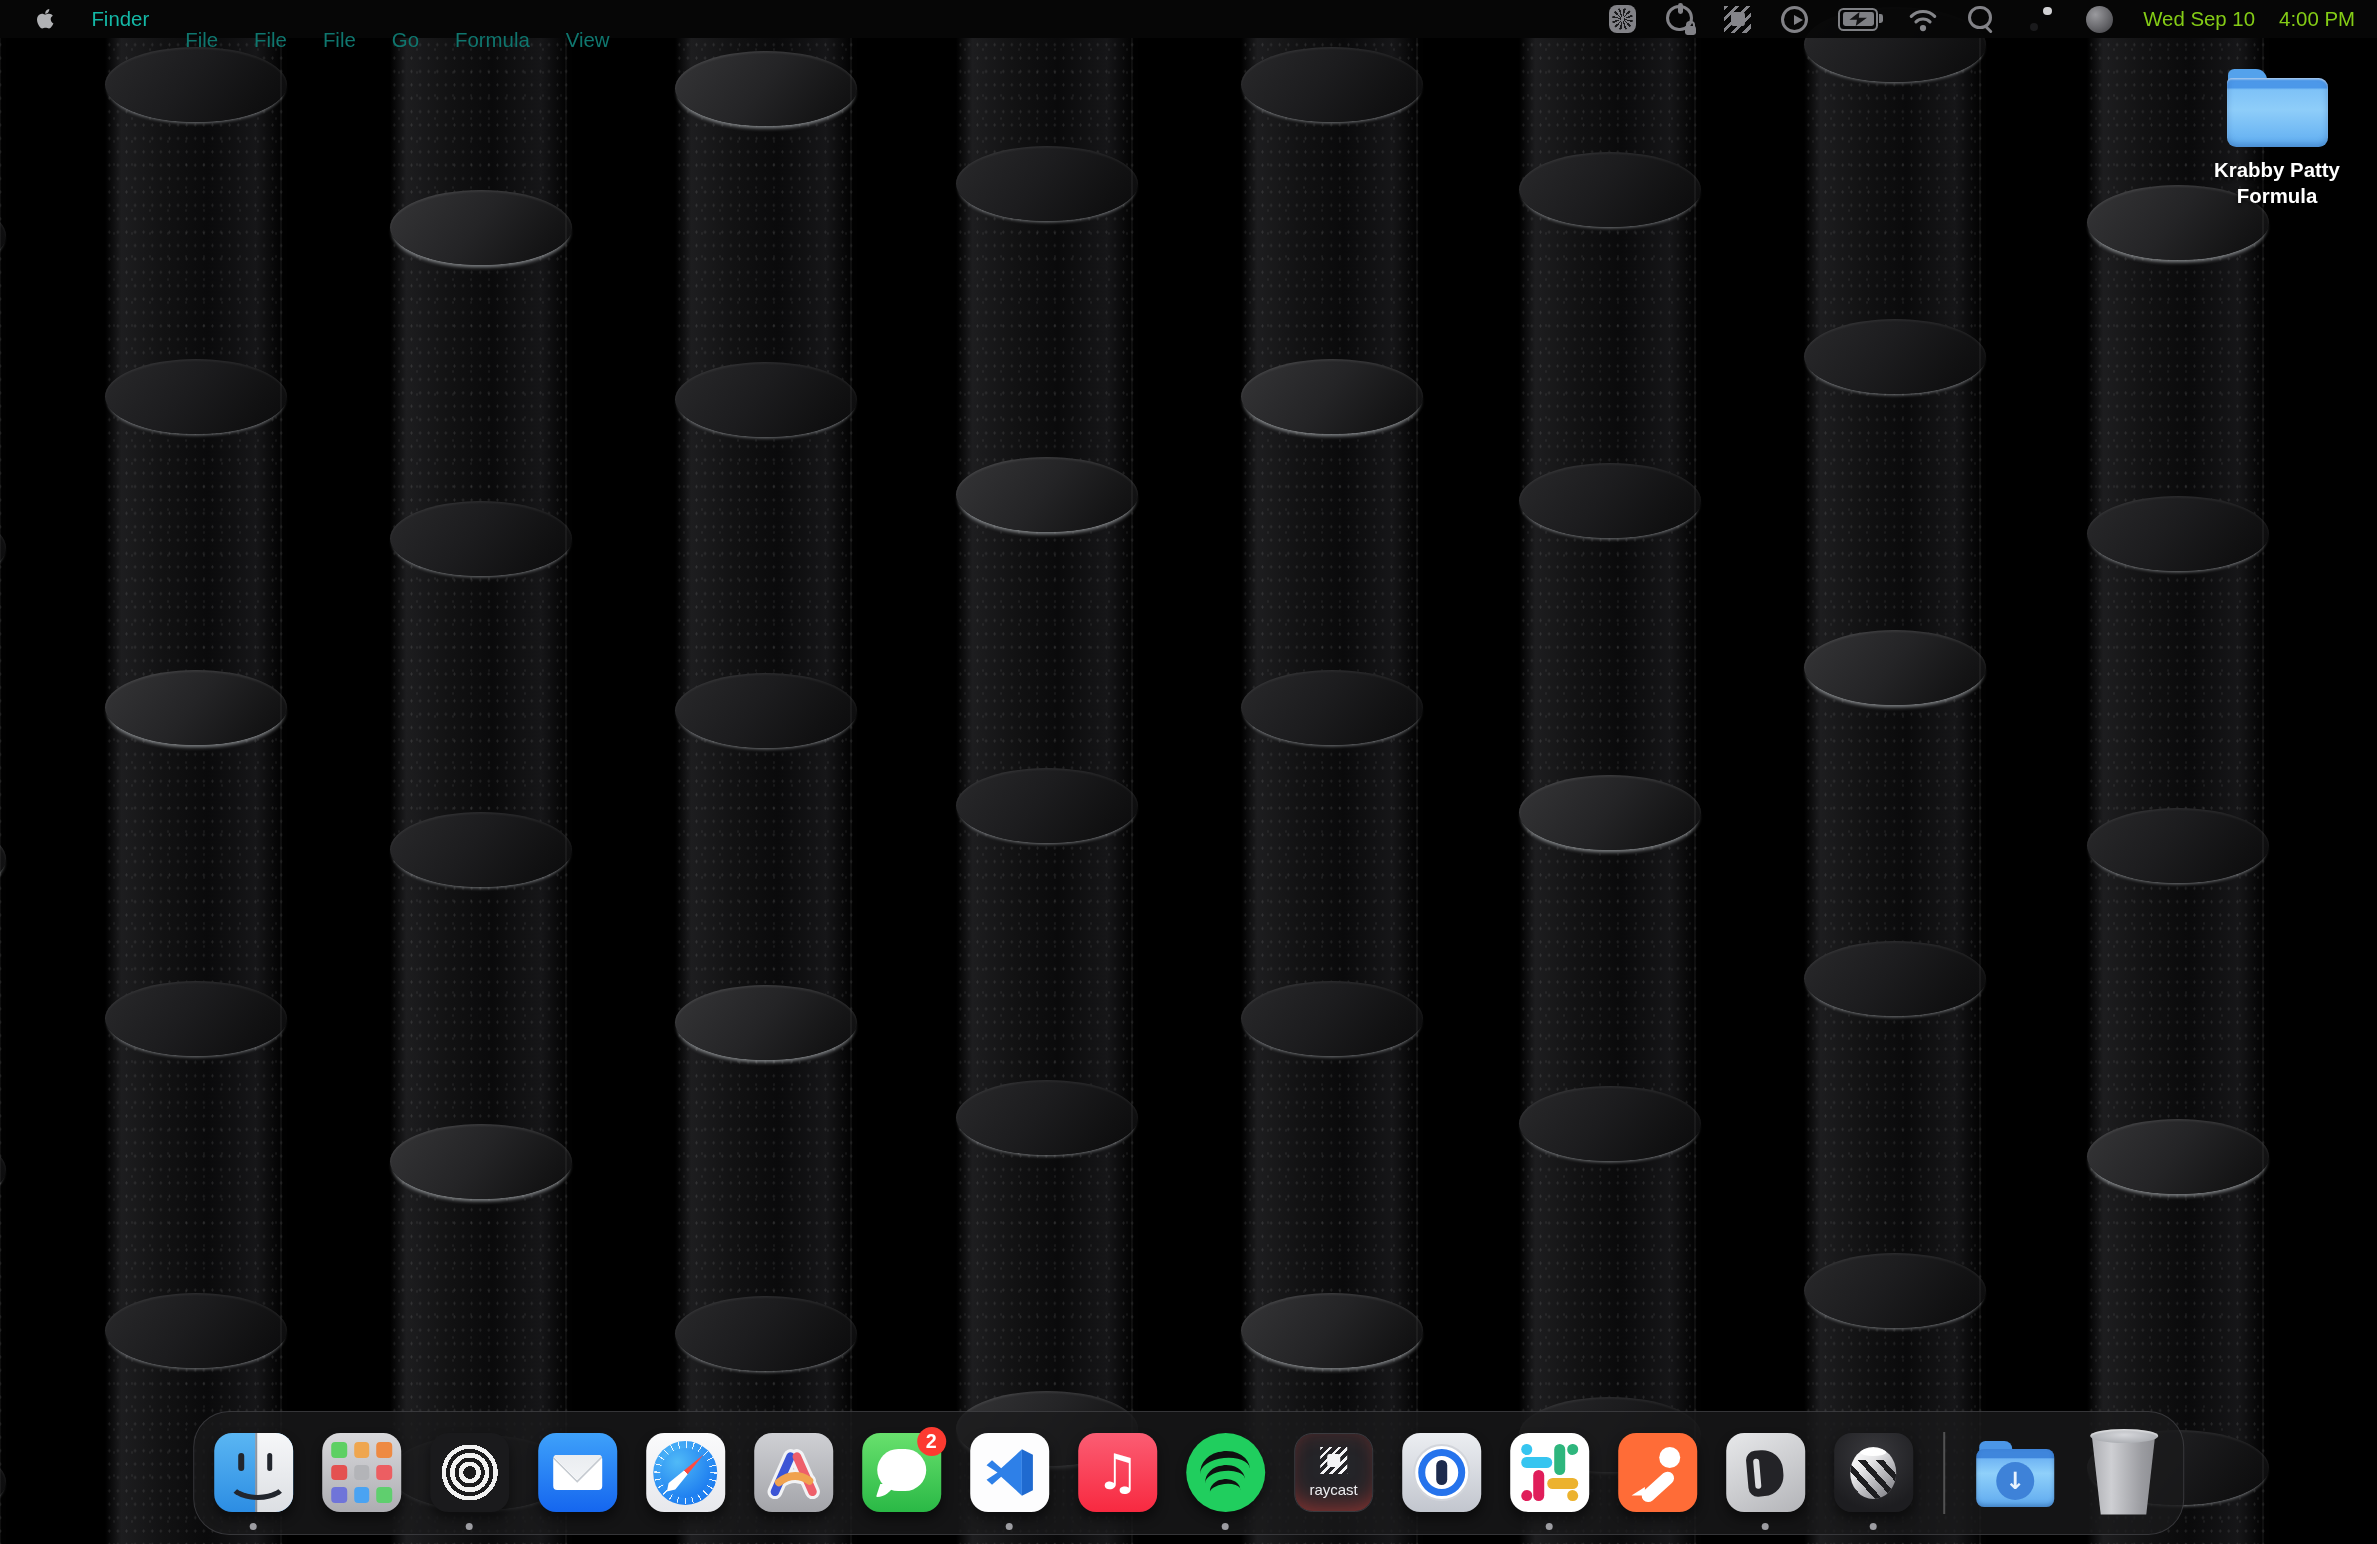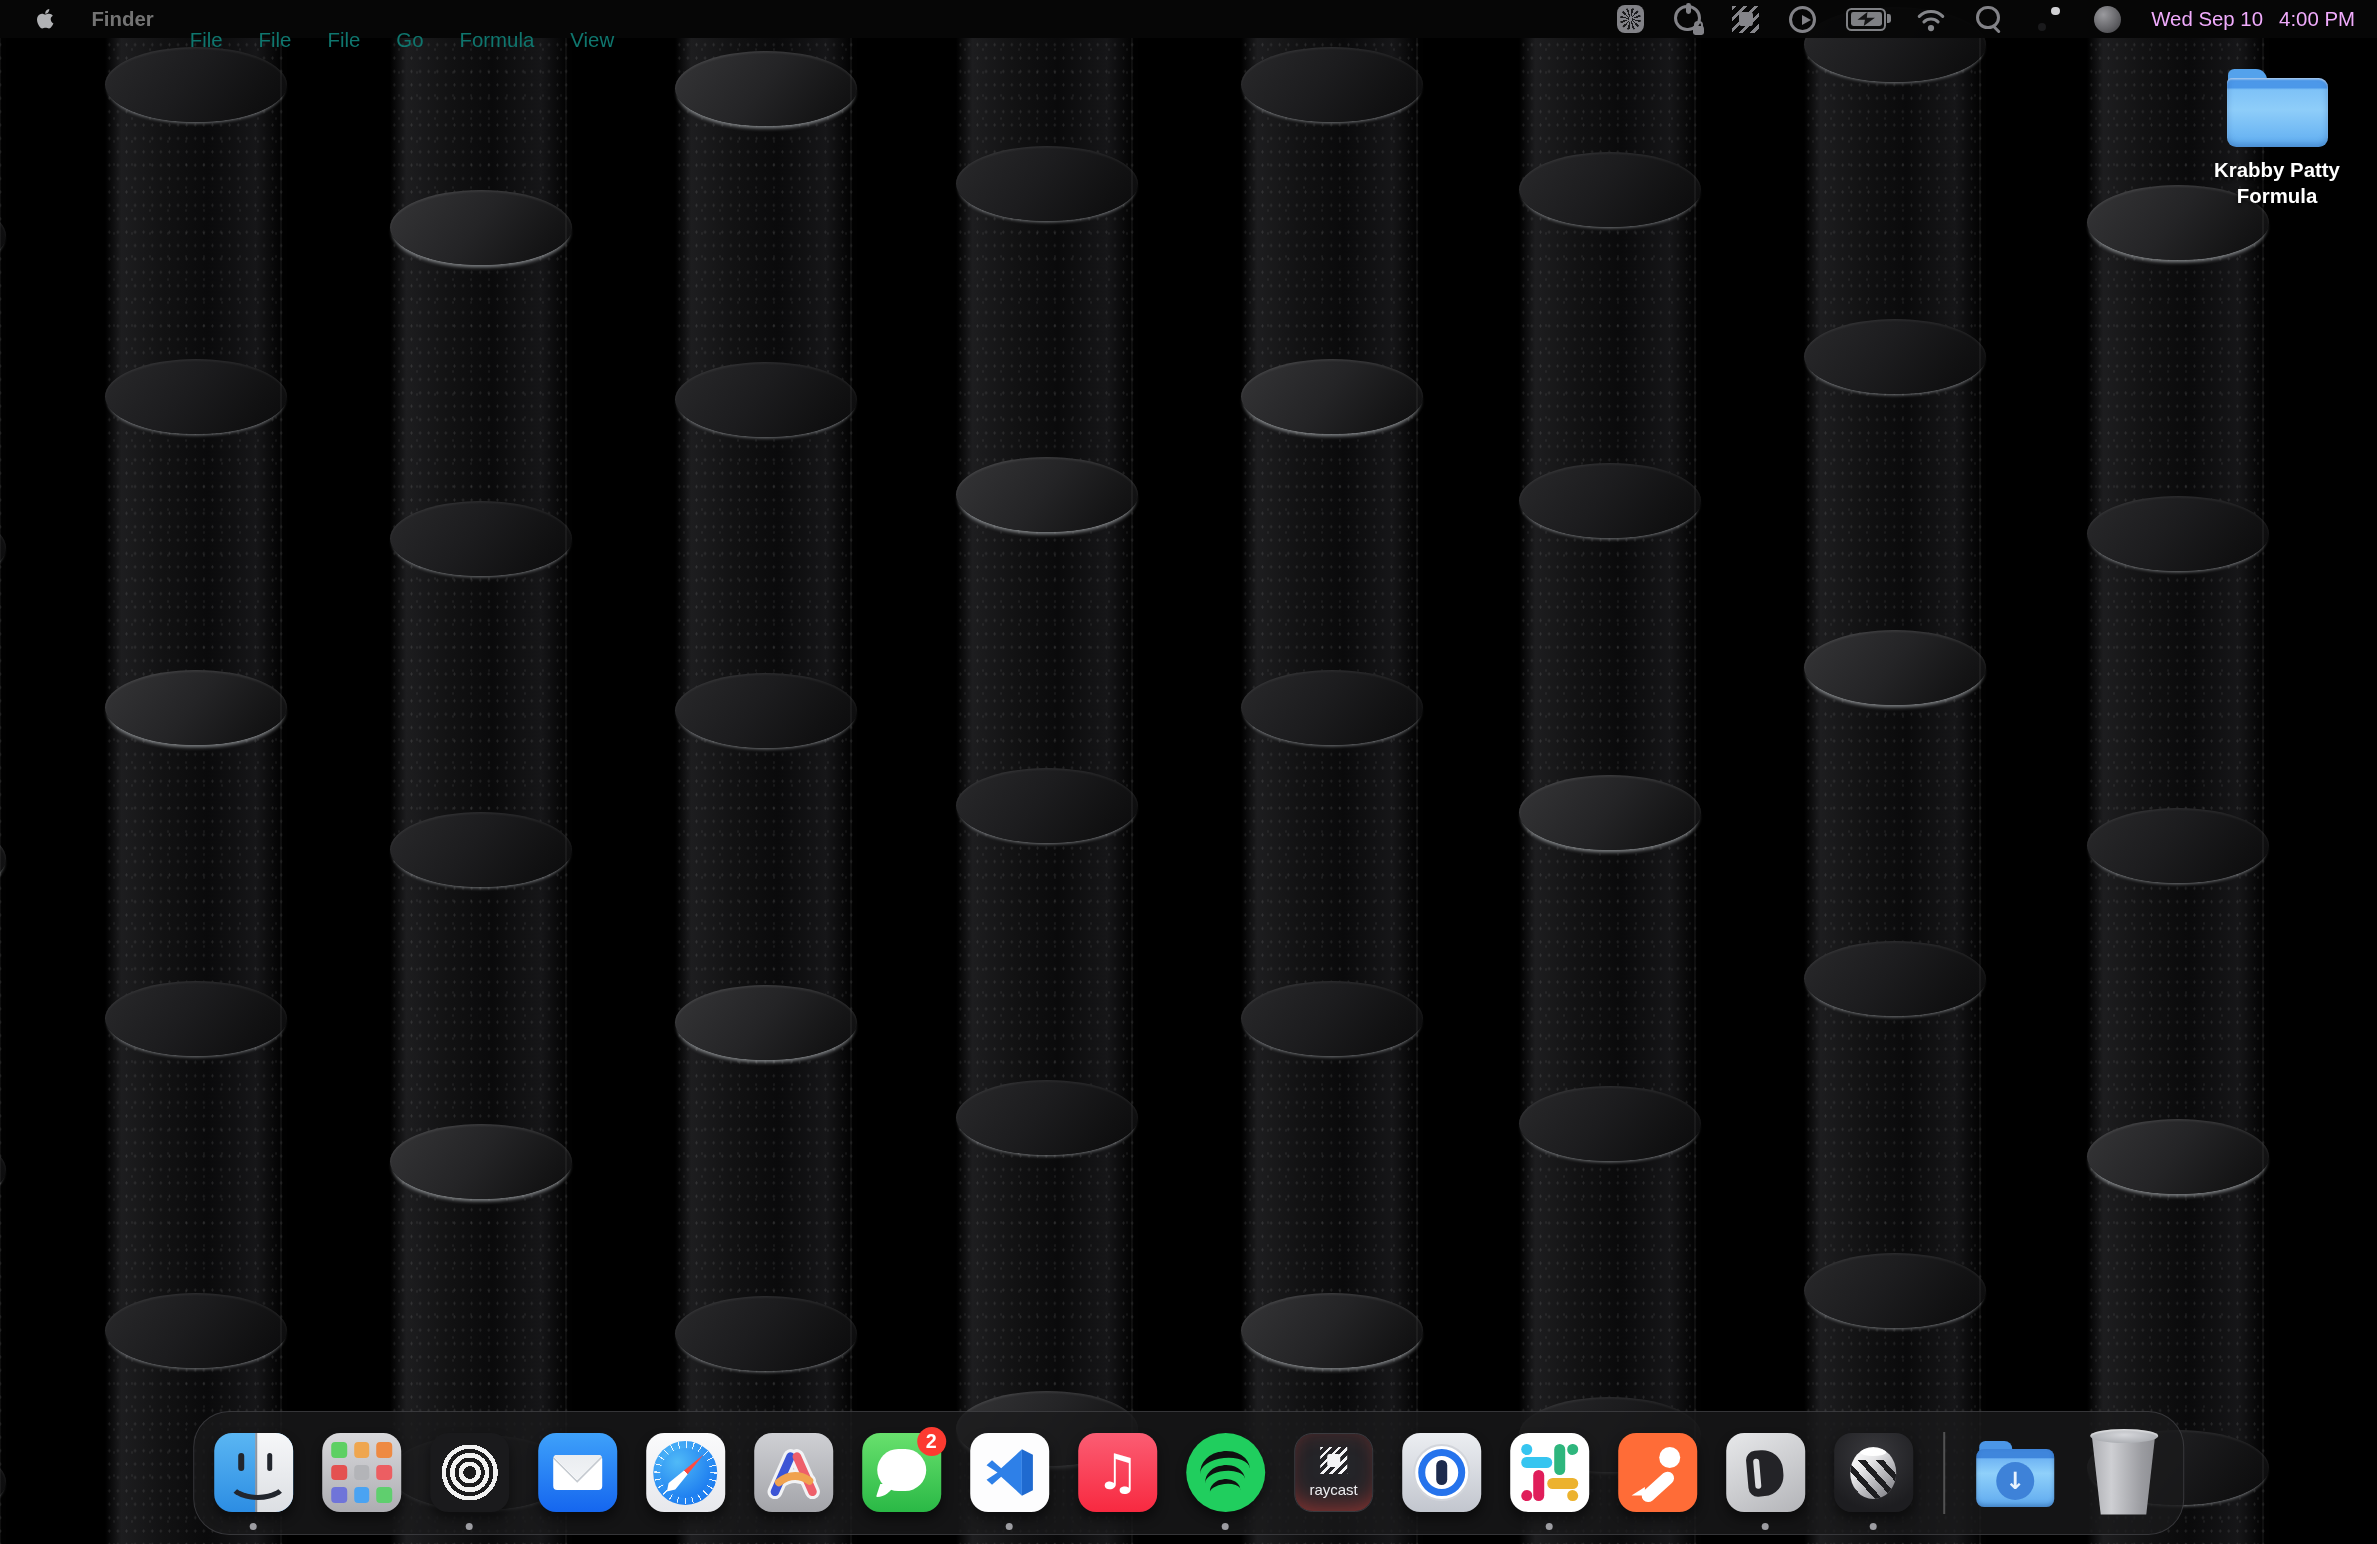--- a/index.html
+++ b/index.html
@@ -21,21 +21,21 @@
     box-shadow:0 3.9px 3.1px -2.4px rgba(235,240,245,.40), inset 0 1.6px 2.4px rgba(255,255,255,.07);}
   .wjoint.bright{background:linear-gradient(128deg,#353537 0%,#242426 48%,#151516 80%,#0c0c0d 100%);
     box-shadow:0 4.7px 3.9px -2.4px rgba(240,245,250,.5), inset 0 1.6px 2.4px rgba(255,255,255,.1);}
 
   
   #menubar{position:absolute;left:0;top:0;right:0;height:38px;background:rgba(6,6,7,.92);
     display:flex;align-items:center;color:#8f9093;font-size:20.4px;z-index:10;}
   .mb-left{display:flex;align-items:center;gap:36px;padding-left:35px;}
   .mb-apple{width:20.4px;height:23.6px;display:flex;align-items:center;}
   .mb-apple svg{width:20.4px;height:23.6px;fill:#b0b1b4;}
-  .mb-appname{font-weight:700;color:#737373;}
+  .mb-appname{font-weight:400;color:#14b8a6;}
   .mb-item{color:#0f766e;margin-top:43px;}
   .mb-right{margin-left:auto;display:flex;align-items:center;gap:30px;padding-right:22px;}
   .mi{position:relative;display:flex;align-items:center;justify-content:center;}
   .mi-starburst{width:27.5px;height:27.5px;border-radius:7.9px;background:#828287;}
   .mi-starburst::after{content:'';position:absolute;inset:3.1px;border-radius:50%;
     background:repeating-conic-gradient(from 6deg,#1b1b1d 0deg 12deg,transparent 12deg 30deg);}
   .mi-lock{width:28px;height:28px;}
   .mi-lock .ring{position:absolute;left:0;top:0;width:20.4px;height:20.4px;border-radius:50%;
     border:3.9px solid #828287;}
   .mi-lock .bar{position:absolute;left:11.8px;top:-1.6px;width:4.7px;height:11px;background:#828287;border-radius:2.4px;}
@@ -58,21 +58,21 @@
   .mi-search .lens{position:absolute;left:0;top:0;width:17.3px;height:17.3px;border:3.1px solid #828287;border-radius:50%;}
   .mi-search .handle{position:absolute;right:1.6px;bottom:1.6px;width:9.4px;height:3.1px;background:#828287;
     border-radius:1.6px;transform:rotate(45deg);}
   .mi-cc{width:31px;height:30px;display:flex;flex-direction:column;gap:3.9px;justify-content:center;}
   .mi-cc .pill{position:relative;height:11.8px;border-radius:6.3px;background:#7f8084;}
   .mi-cc .pill .knob{position:absolute;top:1.6px;width:8.6px;height:8.6px;border-radius:50%;background:#1a1a1c;}
   .mi-cc .p1 .knob{left:2.4px;background:#d0d0d3;}
   .mi-cc .p2 .knob{right:2.4px;}
   .mi-globe{width:27px;height:27px;border-radius:50%;
     background:radial-gradient(circle at 35% 32%,#9a9a9e,#636367 58%,#3e3e42 95%);}
-  .mb-clock{display:flex;gap:16px;color:#f0abfc;}
+  .mb-clock{display:flex;gap:24px;color:#84cc16;}
 
   
   #desk-folder{position:absolute;left:2175px;top:69px;width:204px;display:flex;flex-direction:column;
     align-items:center;z-index:5;cursor:default;}
   .df-icon{position:relative;width:101px;height:79px;}
   .df-tab{position:absolute;left:1.6px;top:0;width:39px;height:17.3px;background:#54a2ec;border-radius:6.3px 11px 0 0;}
   .df-body{position:absolute;left:0;top:9.4px;width:101px;height:69px;border-radius:4.7px 9.4px 9.4px 9.4px;
     background:linear-gradient(180deg,#4c98e9 0%,#4c98e9 14%,#7ec2f7 17%,#8ecdf9 46%,#5fadf1 100%);
     box-shadow:inset 0 -3.1px 6.3px rgba(25,70,140,.35), inset 0 1.6px 1.6px rgba(255,255,255,.55);}
   .df-label{margin-top:9.4px;color:#fff;font-weight:700;font-size:20.4px;line-height:26px;text-align:center;

